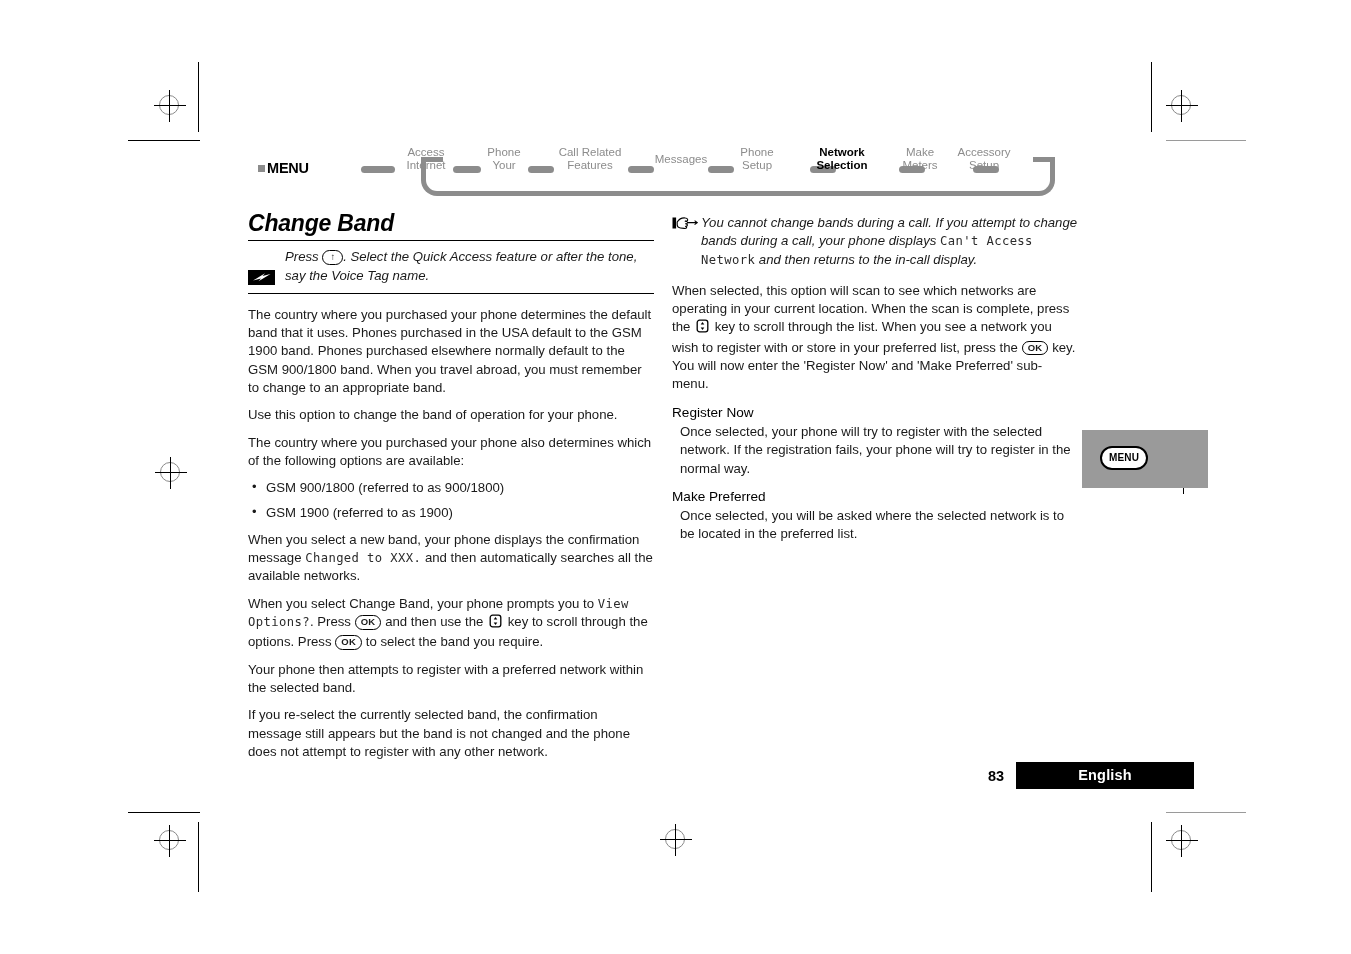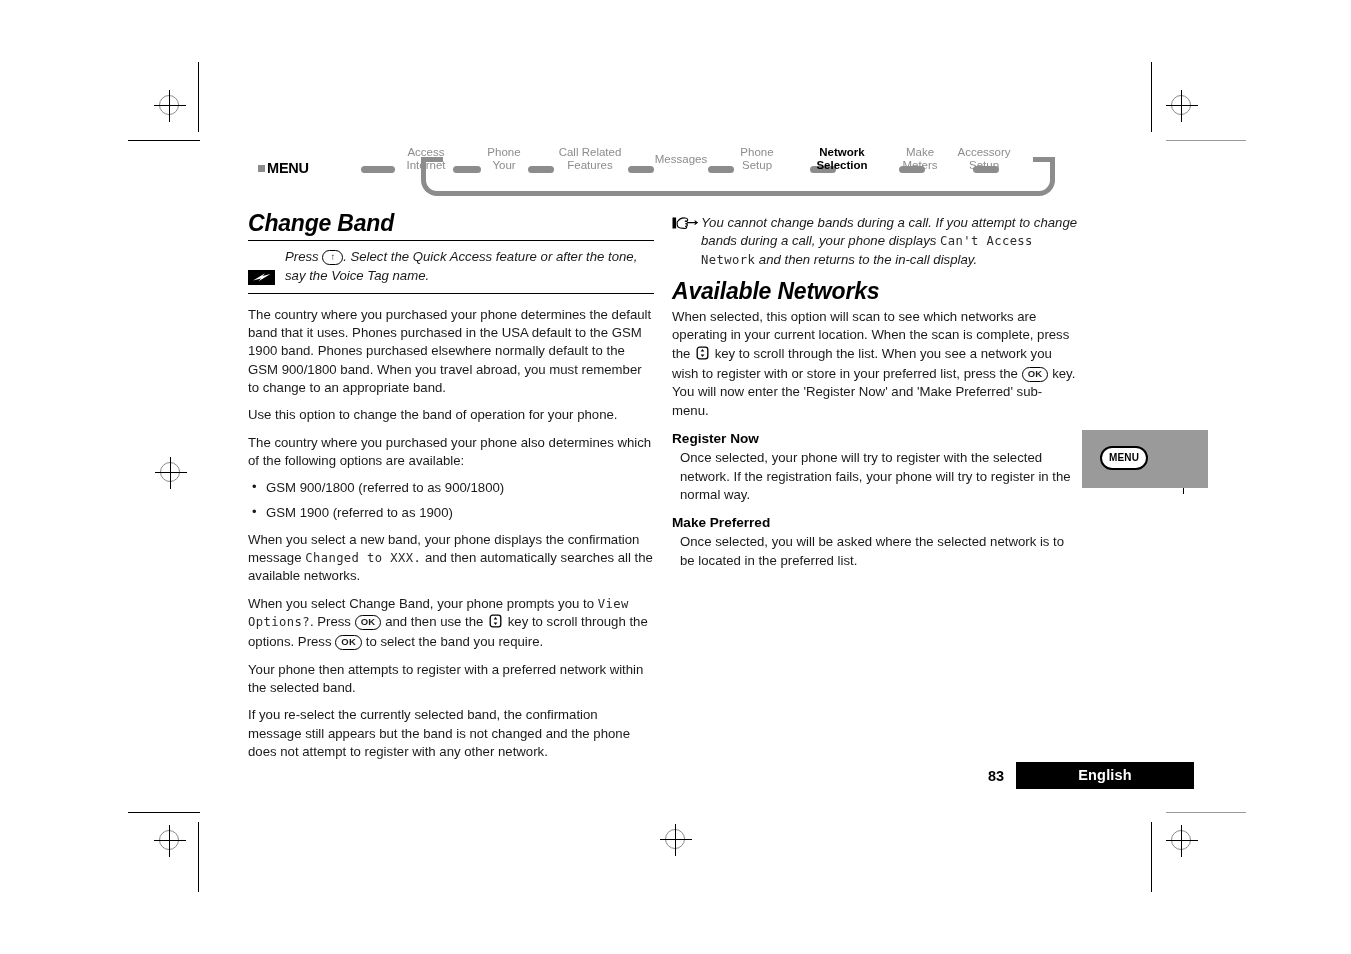--- a/index.html
+++ b/index.html
@@ -130,21 +130,21 @@
   h2.sec {
     font-size: 23px;
     font-style: italic;
     font-weight: bold;
     margin: 0 0 8px 0;
     letter-spacing: -0.2px;
     color: #000;
   }
   h3.sub {
     font-size: 13.6px;
-    font-weight: bold;
+    font-weight: normal;
     margin: 10px 0 1px 0;
     color: #000;
   }
   p {
     margin: 0 0 9px 0;
   }
   p.indent { margin-left: 8px; }
   ul.bullets {
     margin: 0 0 9px 0;
     padding-left: 18px;
@@ -452,21 +452,20 @@
         <path d="M16.0 6.6 L24.8 6.6 M22.6 4.6 L25.2 6.6 L22.6 8.6" fill="none" stroke="#000" stroke-width="1.1"></path>
       </svg>
     </span>
     <span class="hint-text">
       <span>You cannot change bands during a call. If you attempt to change bands during a call, your phone displays</span>
       <span class="lcd">Can't Access Network</span>
       <span>and then returns to the in-call display.</span>
     </span>
   </div>
 
-  <h2 class="sec">Available Networks</h2>
 
   <p>
     <span>When selected, this option will scan to see which networks are operating in your current location. When the scan is complete, press the</span>
     <span class="key-scroll">
       <svg width="15" height="14" viewBox="0 0 15 14">
         <rect x="2.2" y="1.2" width="10.6" height="11.6" rx="2.4" ry="2.4" fill="none" stroke="#000" stroke-width="1.3"></rect>
         <path d="M7.5 3.0 L9.3 5.6 L5.7 5.6 Z" fill="#000"></path>
         <path d="M7.5 11.0 L5.7 8.4 L9.3 8.4 Z" fill="#000"></path>
       </svg>
     </span>

